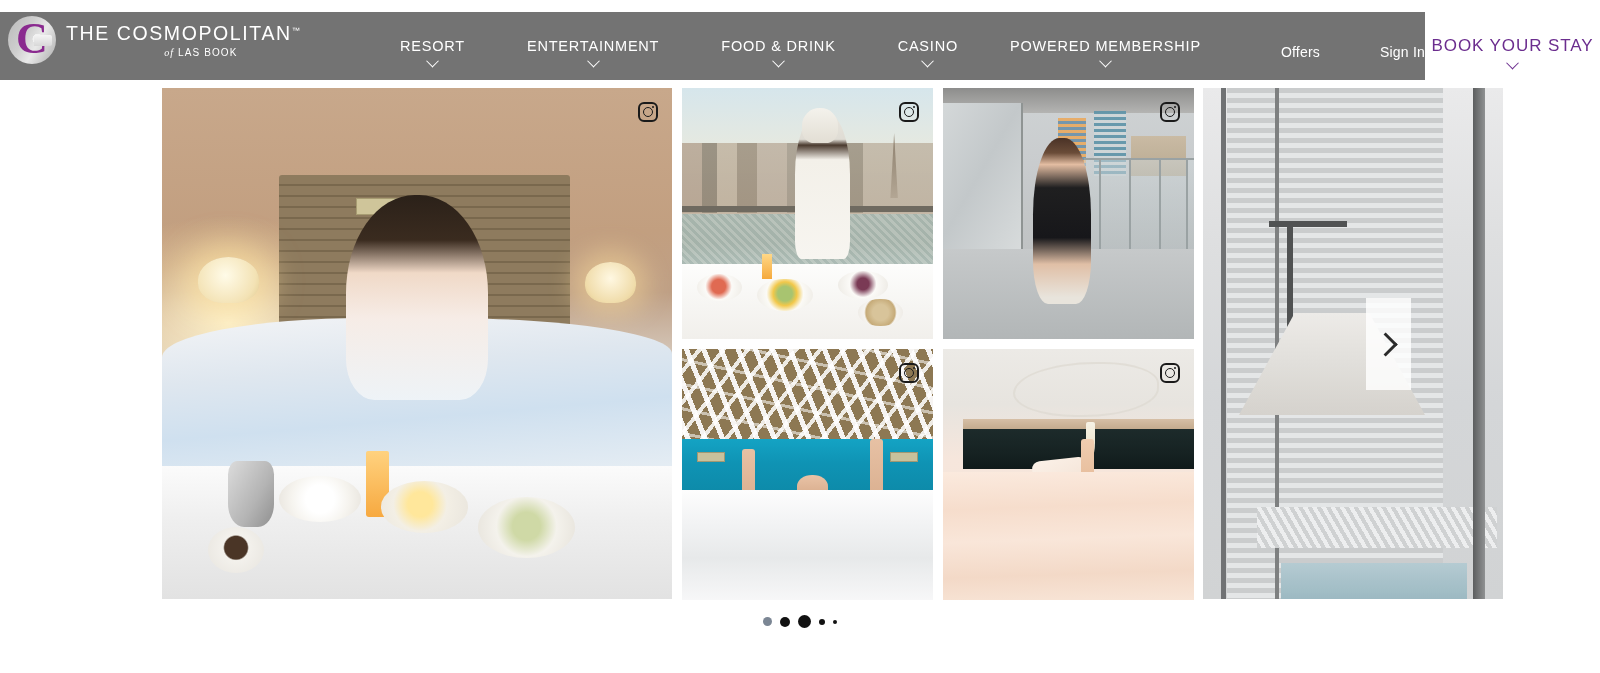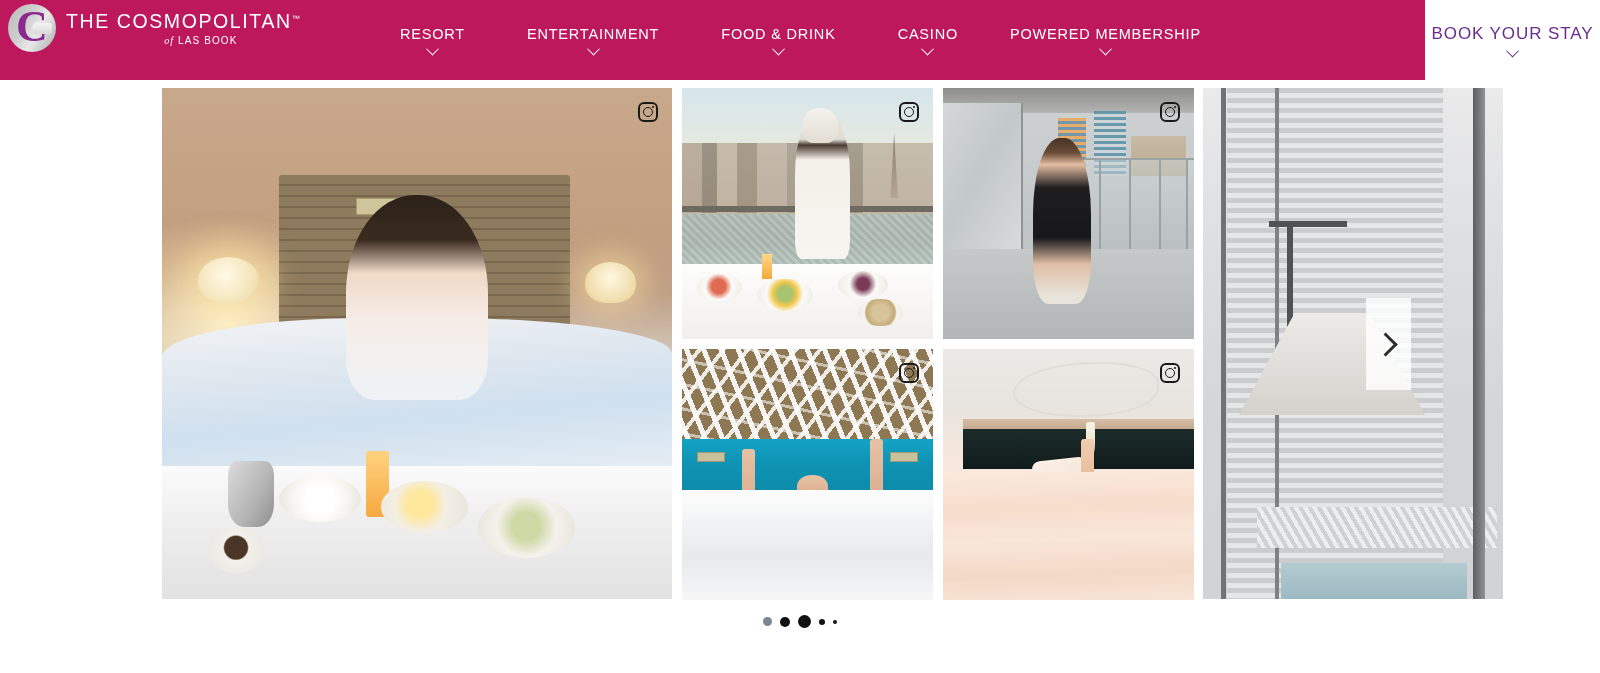--- a/index.html
+++ b/index.html
@@ -5,23 +5,23 @@
   * { margin:0; padding:0; box-sizing:border-box; }
   html,body {
     width:1600px; height:673px;
     background:#ffffff;
     font-family:"Liberation Sans", sans-serif;
     overflow:hidden;
   }
 
   
   .header {
-    position:absolute; top:0; left:0;
+    position:absolute; top:12px; left:0;
     width:1600px; height:80px;
-    background:#be185d;
+    background:#737373;
     display:flex; align-items:center;
   }
 
   .logo-wrap {
     position:absolute; left:8px; top:4px;
     display:flex; align-items:center; gap:10px;
   }
   .logo-mark {
     width:48px; height:48px; border-radius:50%;
     background:
@@ -401,20 +401,24 @@
     <div class="nav-item" style="margin-right:52px;">
       <span class="nav-label">CASINO</span>
       <span class="chev"></span>
     </div>
     <div class="nav-item">
       <span class="nav-label">POWERED MEMBERSHIP</span>
       <span class="chev"></span>
     </div>
   </div>
 
+  <div class="nav-right">
+    <span class="nav-plain">Offers</span>
+    <span class="nav-plain">Sign In</span>
+  </div>
 
   <div class="book-block">
     <span class="book-label">BOOK YOUR STAY</span>
     <span class="chev purple"></span>
   </div>
 </div>
 
 <div class="gallery">
 
   <div class="tile t1" style="left:162px; top:8px; width:510px; height:511px;">

